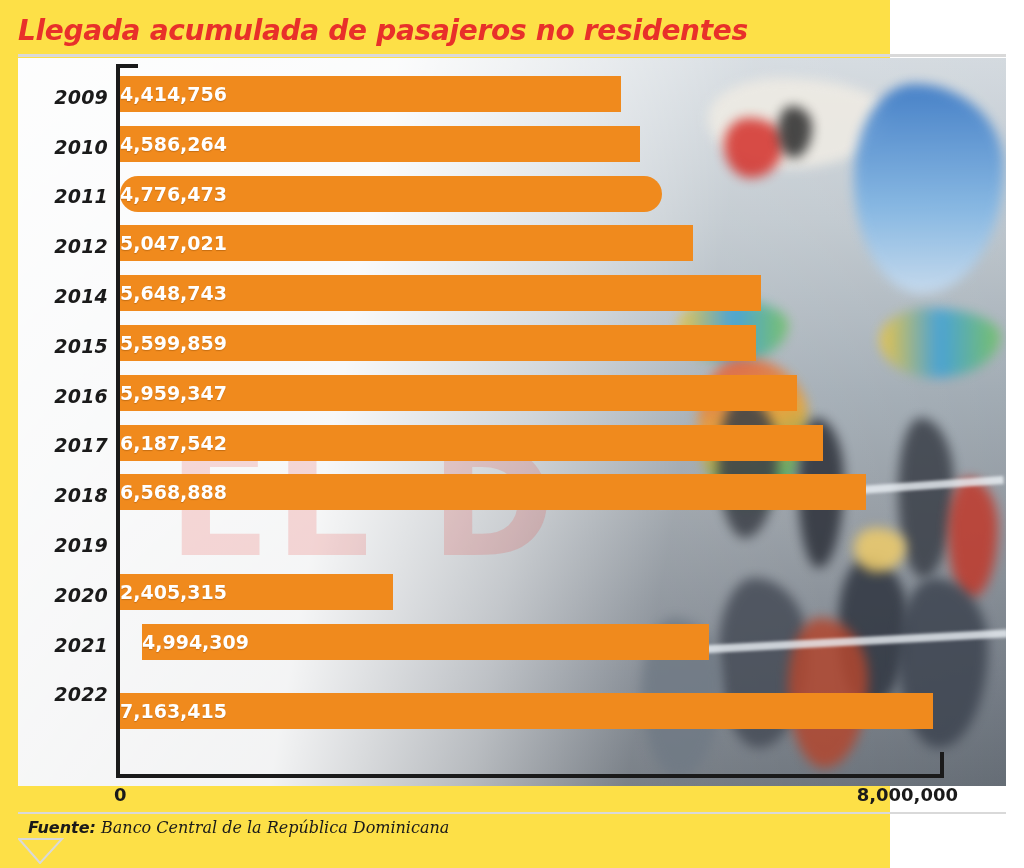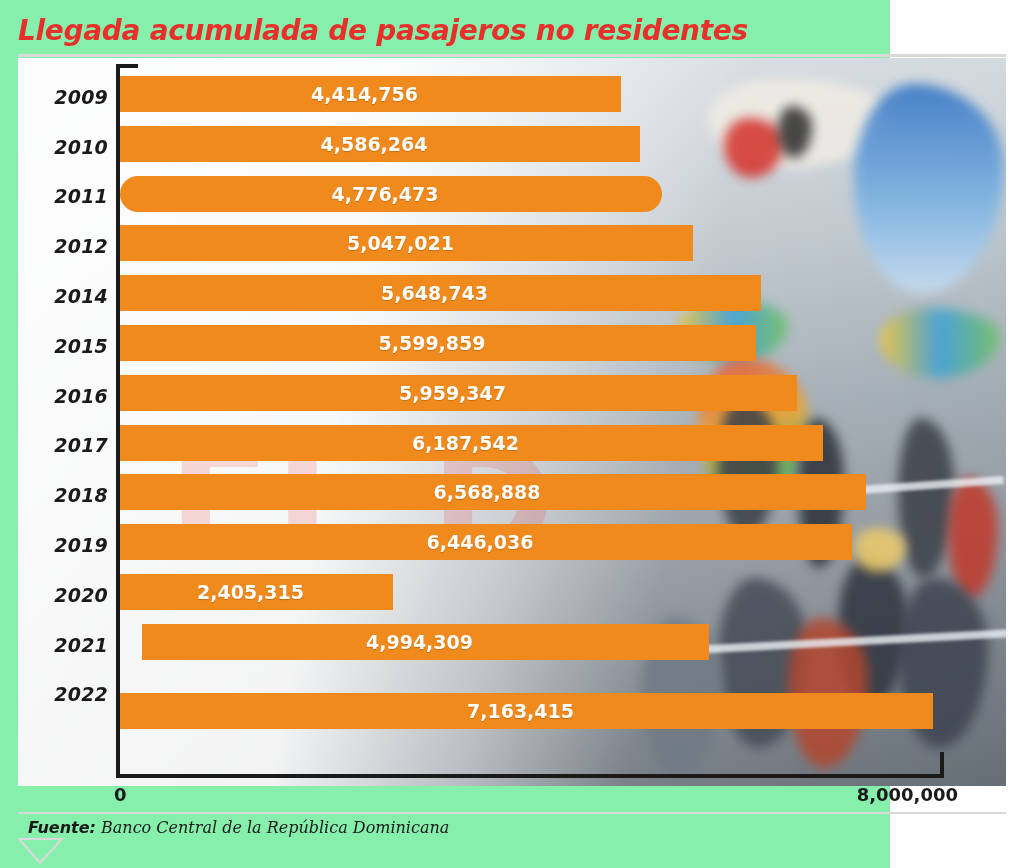--- a/index.html
+++ b/index.html
@@ -11,21 +11,21 @@
     height: 868px;
     background: #ffffff;
     font-family: "Liberation Sans", sans-serif;
     overflow: hidden;
   }
 
   #page {
     position: relative;
     width: 890px;
     height: 868px;
-    background: #86efac;
+    background: #fde047;
     box-sizing: border-box;
   }
 
   
   .header {
     position: absolute;
     left: 18px;
     top: 14px;
     width: 988px;
     height: 42px;
@@ -179,21 +179,21 @@
     letter-spacing: 0.2px;
   }
   .bar {
     position: absolute;
     left: 90px;
     height: 36px;
     top: 4px;
     background: #f08a1d;
     display: flex;
     align-items: center;
-    justify-content: center;
+    justify-content: flex-start;
   }
   .bar-value {
     font-family: "DejaVu Sans", sans-serif;
     font-weight: bold;
     font-size: 19px;
     color: #ffffff;
     padding-right: 12px;
     white-space: nowrap;
     text-shadow: 0 1px 1px rgba(120,60,0,0.35);
   }
@@ -352,23 +352,20 @@
 
         <div class="row">
           <div class="row-label">2018</div>
           <div class="bar" style="width:746px;">
             <span class="bar-value">6,568,888</span>
           </div>
         </div>
 
         <div class="row">
           <div class="row-label">2019</div>
-          <div class="bar" style="width:732px;">
-            <span class="bar-value">6,446,036</span>
-          </div>
         </div>
 
         <div class="row">
           <div class="row-label">2020</div>
           <div class="bar" style="width:273px;">
             <span class="bar-value">2,405,315</span>
           </div>
         </div>
 
         <div class="row">

